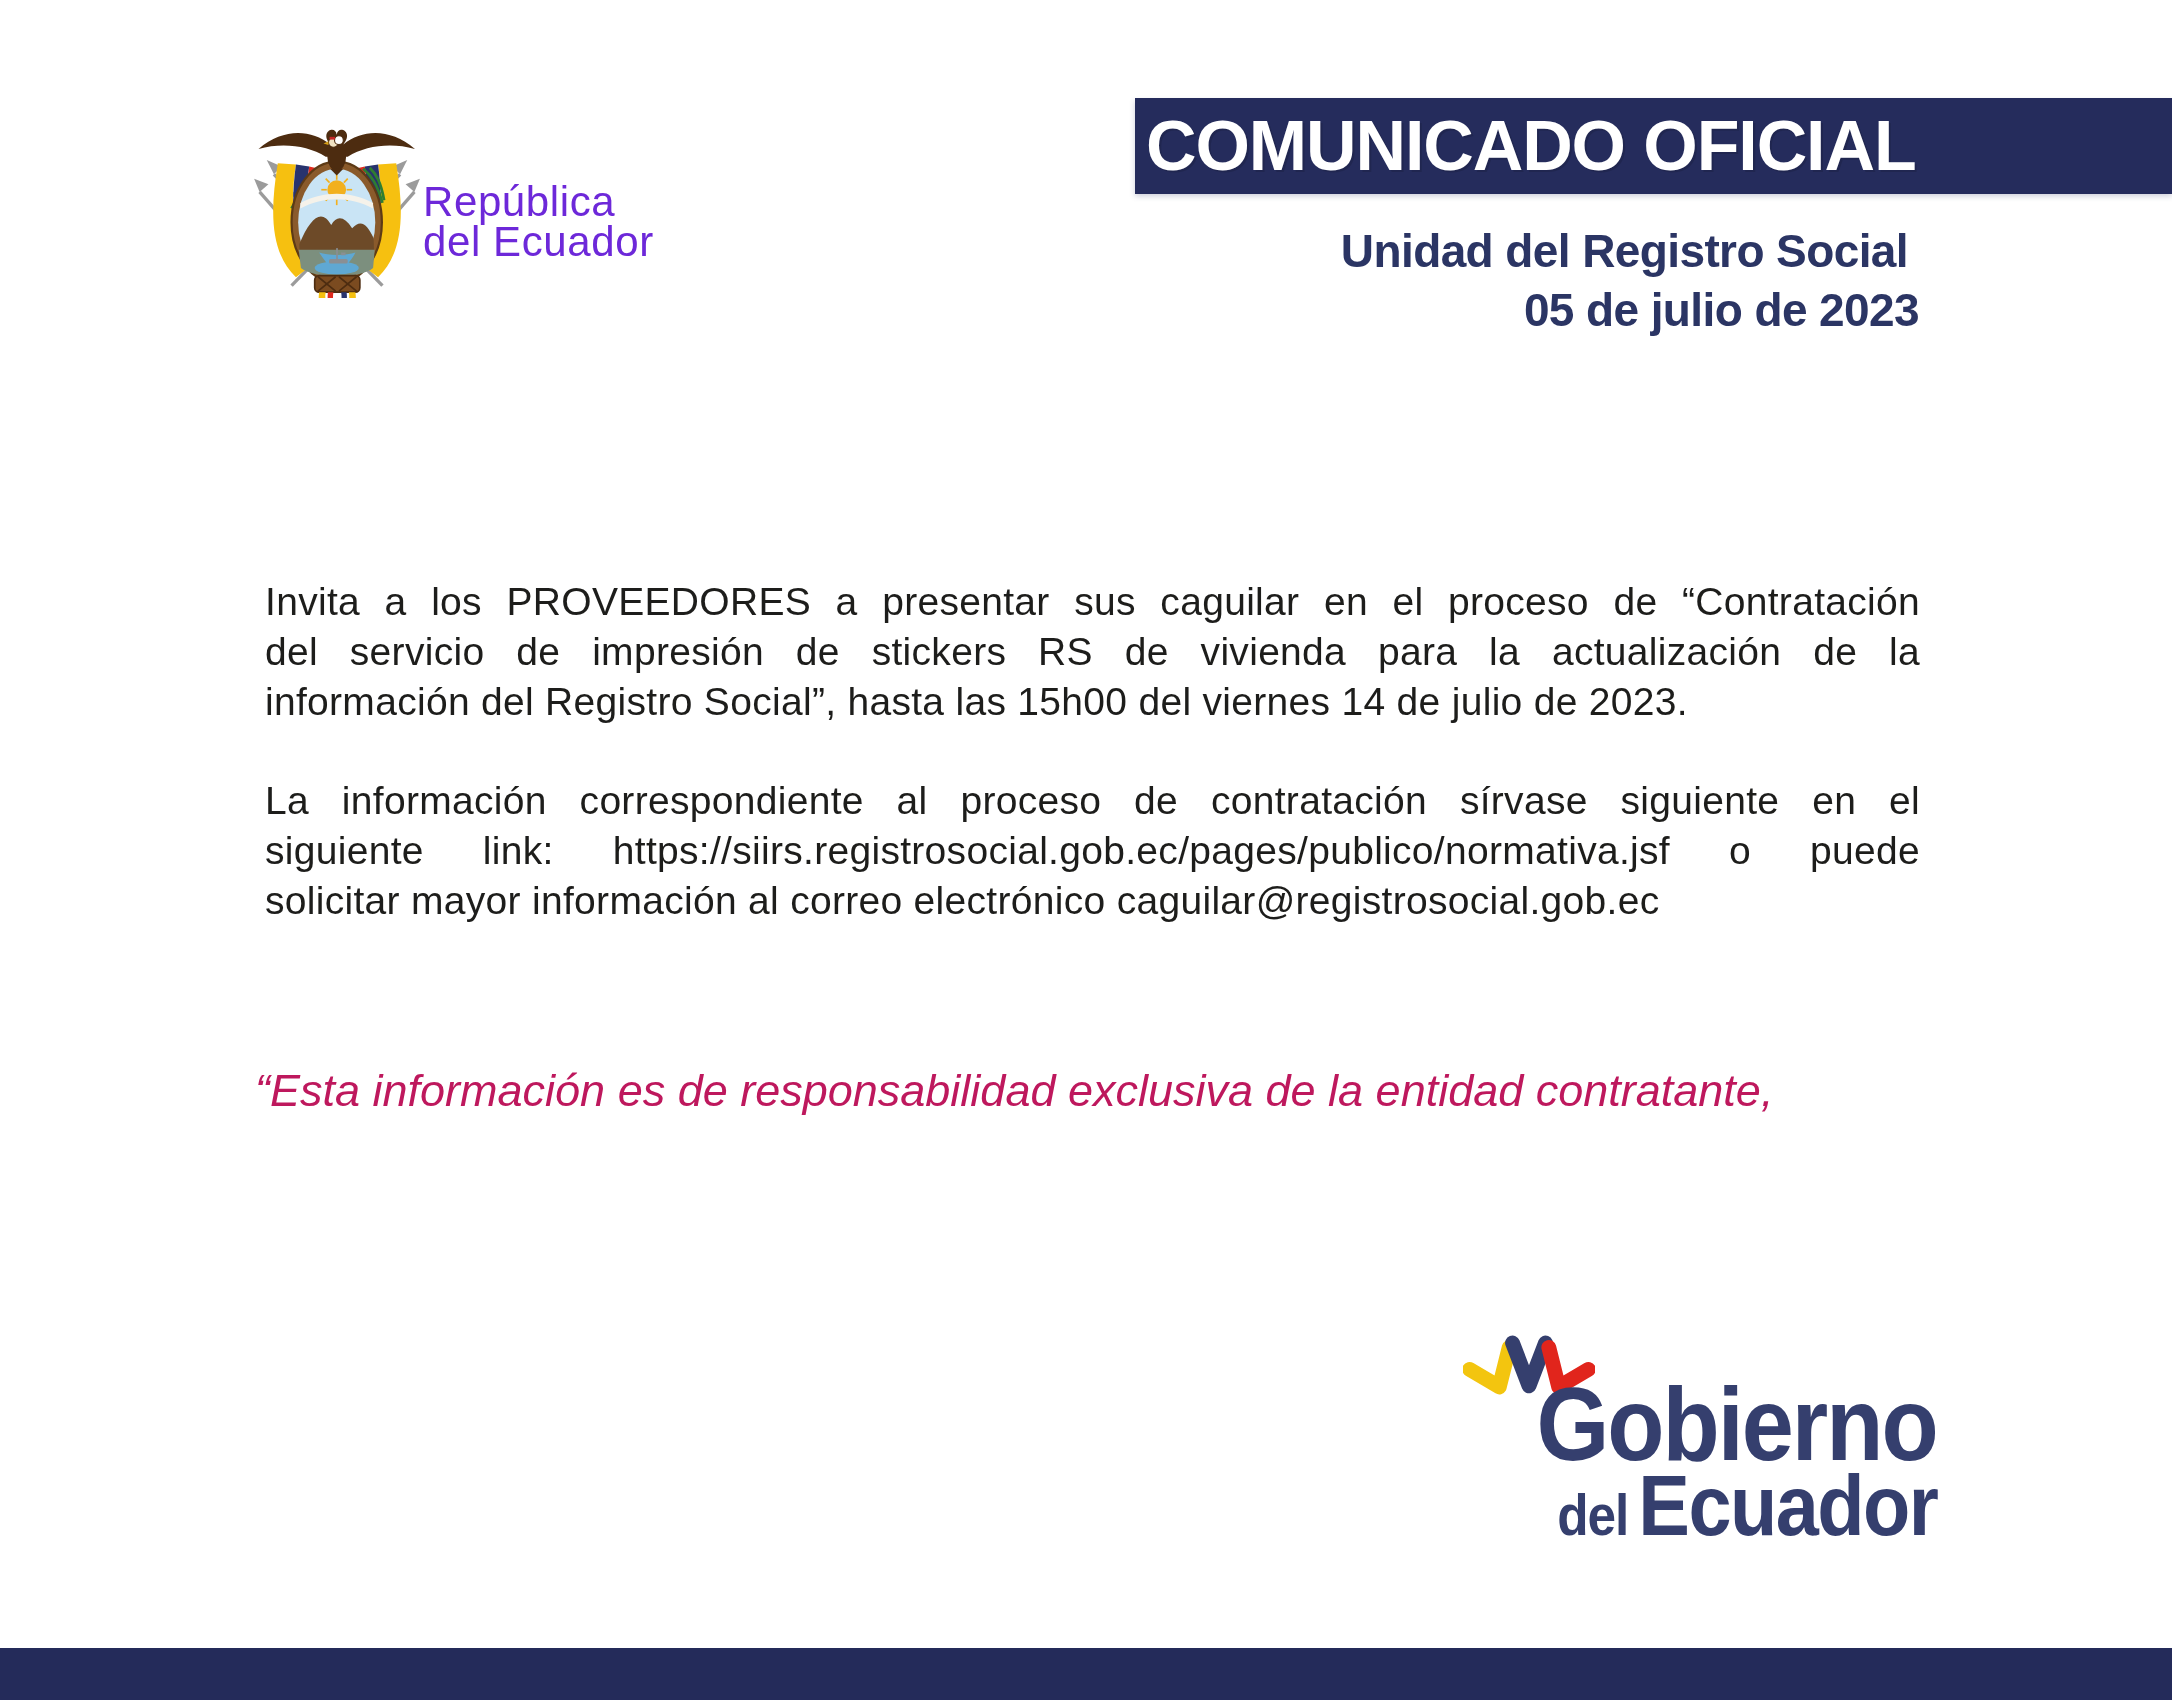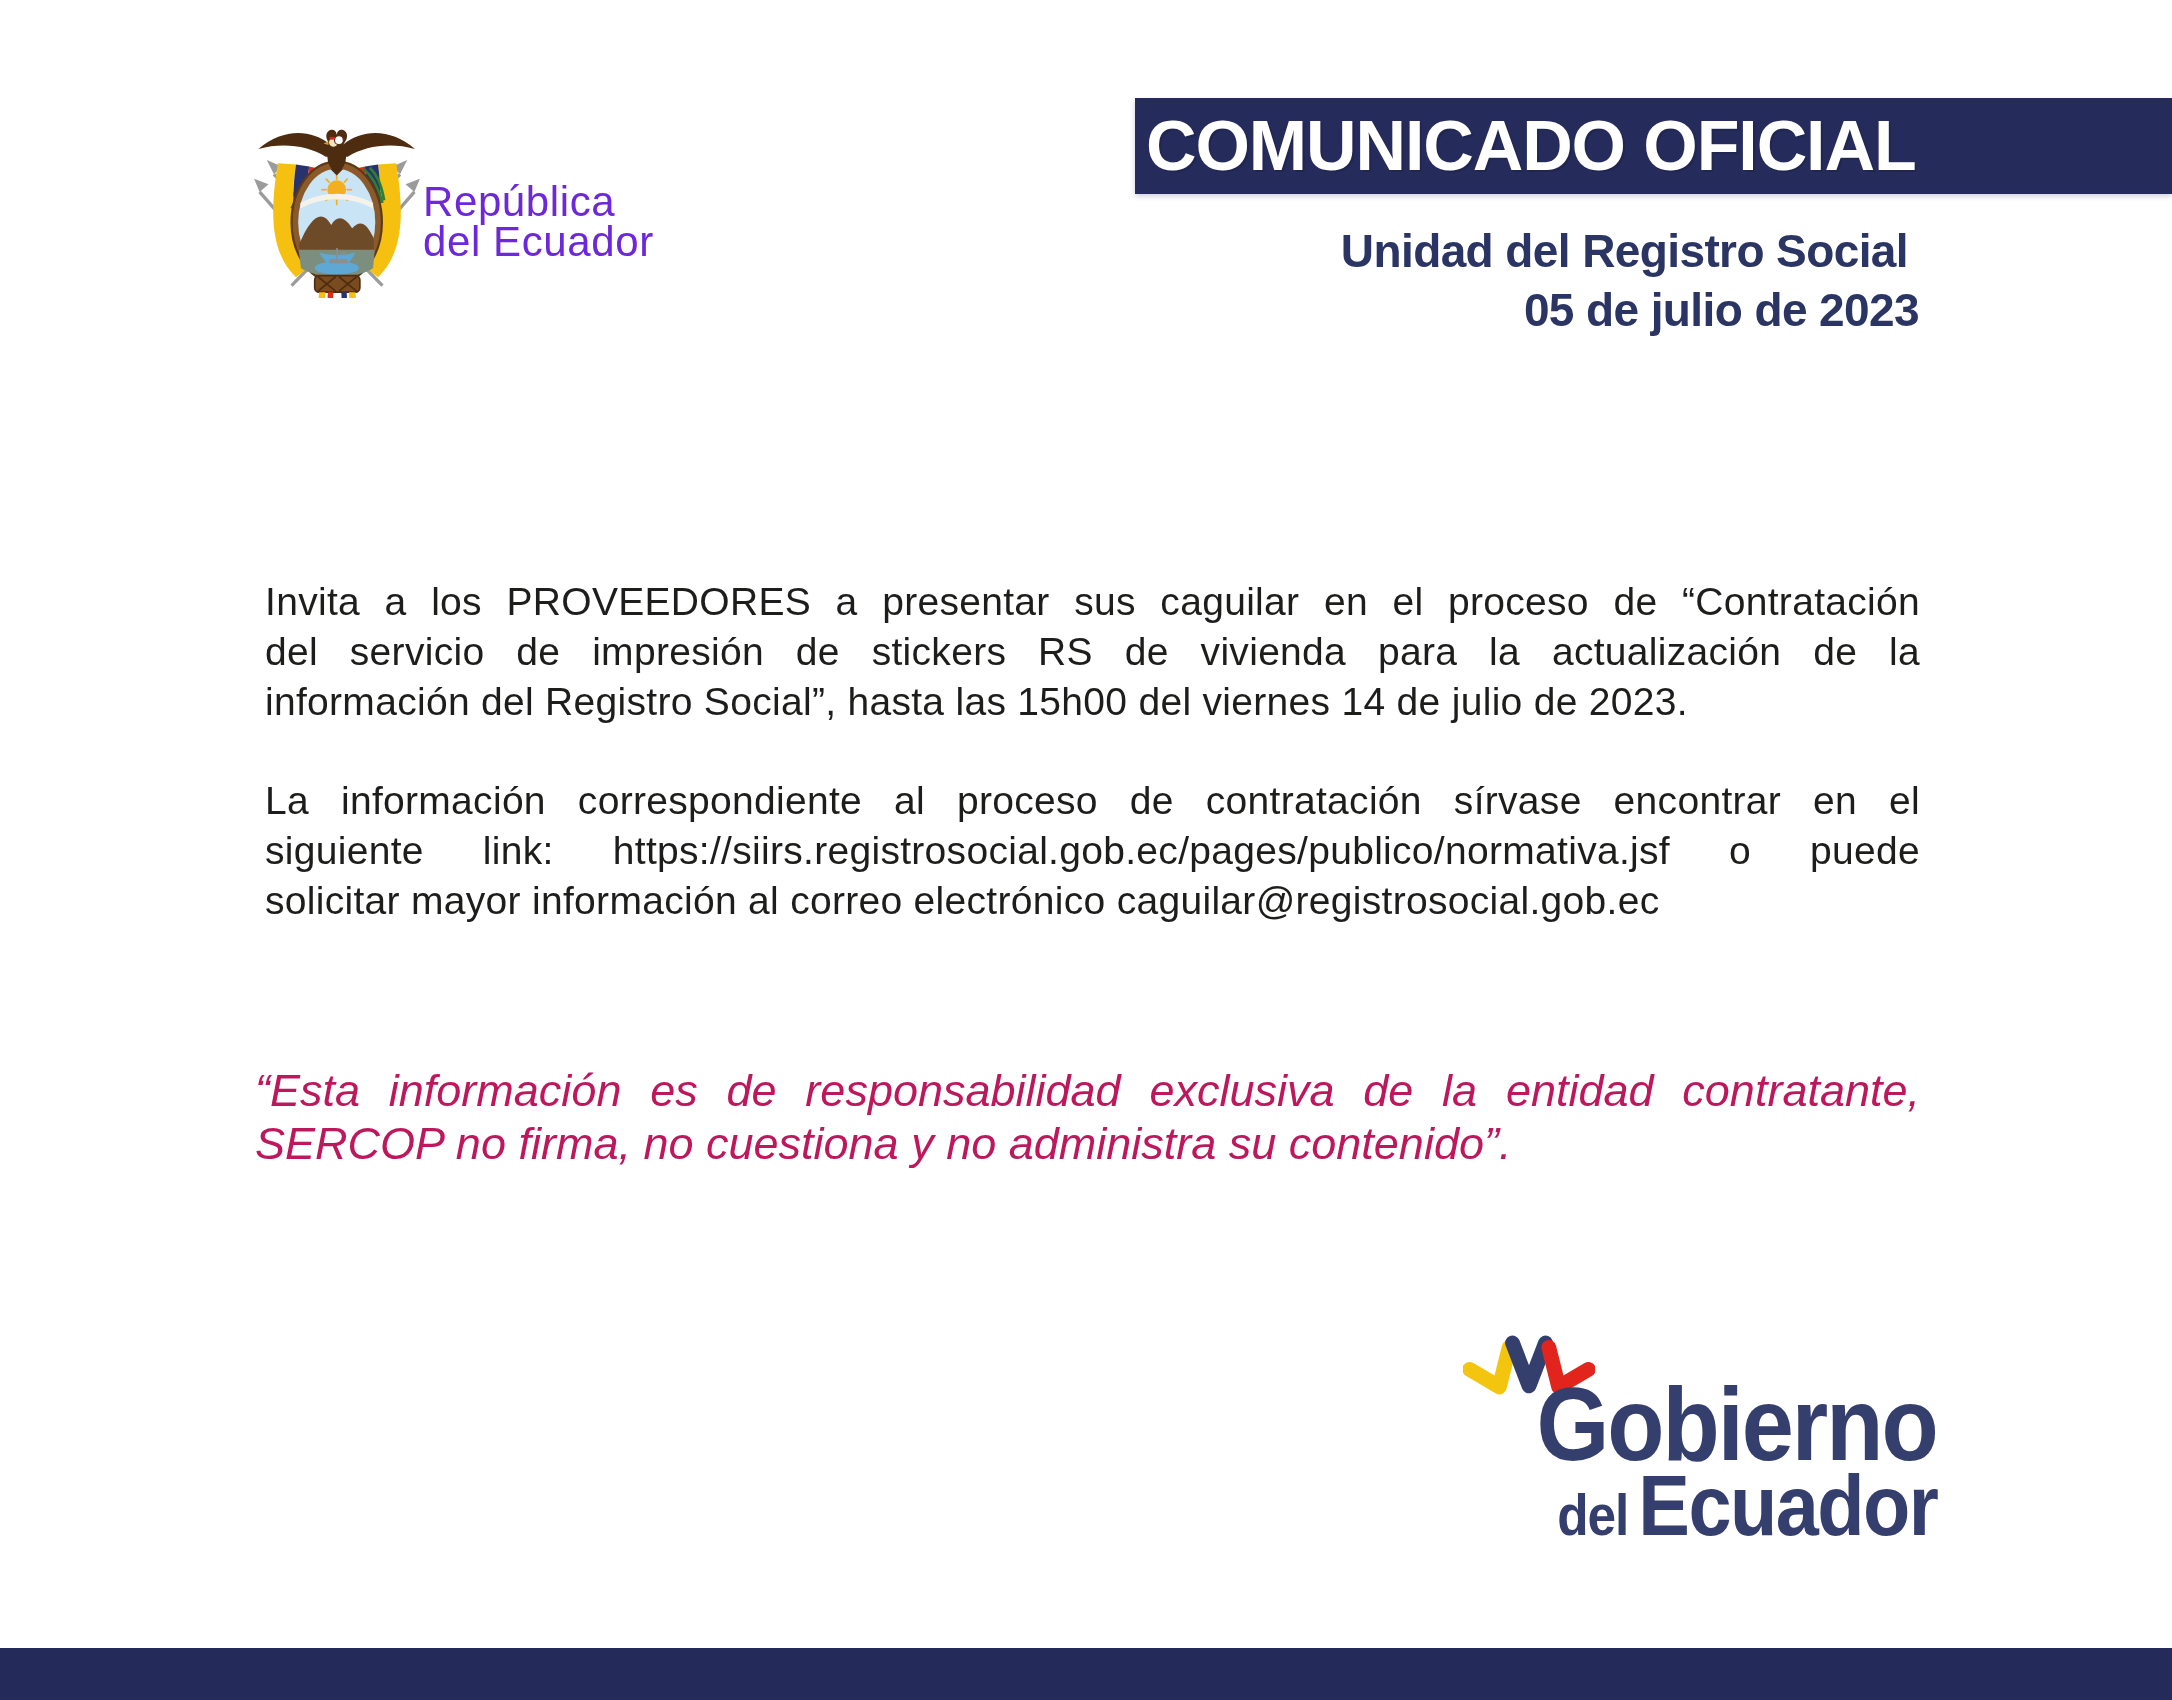--- a/index.html
+++ b/index.html
@@ -176,28 +176,27 @@
 
   <div class="org-line">Unidad del Registro Social</div>
   <div class="date-line">05 de julio de 2023</div>
 
   <div id="para1" class="para">
       <div class="tl">Invita a los PROVEEDORES  a presentar sus caguilar en el proceso de “Contratación</div>
       <div class="tl">del servicio de impresión de stickers RS de vivienda para la actualización de la</div>
       <div class="tl">información del Registro Social”, hasta las 15h00 del viernes 14 de julio de 2023.</div>
     </div>
   <div id="para2" class="para">
-      <div class="tl">La información correspondiente al proceso de contratación sírvase encontrar en el</div>
+      <div class="tl">La información correspondiente al proceso de contratación sírvase siguiente en el</div>
       <div class="tl">siguiente link: https://siirs.registrosocial.gob.ec/pages/publico/normativa.jsf o puede</div>
       <div class="tl">solicitar mayor información al correo electrónico caguilar@registrosocial.gob.ec</div>
     </div>
 
   <div class="quote">
       <div class="tl">“Esta información es de responsabilidad exclusiva de la entidad contratante,</div>
-      <div class="tl">SERCOP no firma, no cuestiona y no administra su contenido”.</div>
     </div>
 
   <svg class="gob-logo-arrows" viewBox="0 0 240 110" aria-hidden="true">
     <path d="M12,62 L66,94 L84,22" fill="none" stroke="#f3c50f" stroke-width="27" stroke-linecap="round" stroke-linejoin="round"></path>
     <path d="M90,14 L120,92 L150,14" fill="none" stroke="#353f6e" stroke-width="27" stroke-linecap="round" stroke-linejoin="round"></path>
     <path d="M228,62 L174,94 L156,22" fill="none" stroke="#e1251c" stroke-width="27" stroke-linecap="round" stroke-linejoin="round"></path>
   </svg>
   <div class="gob-line1">Gobierno</div>
   <div class="gob-line2">
     <span class="gob-del">del</span>

